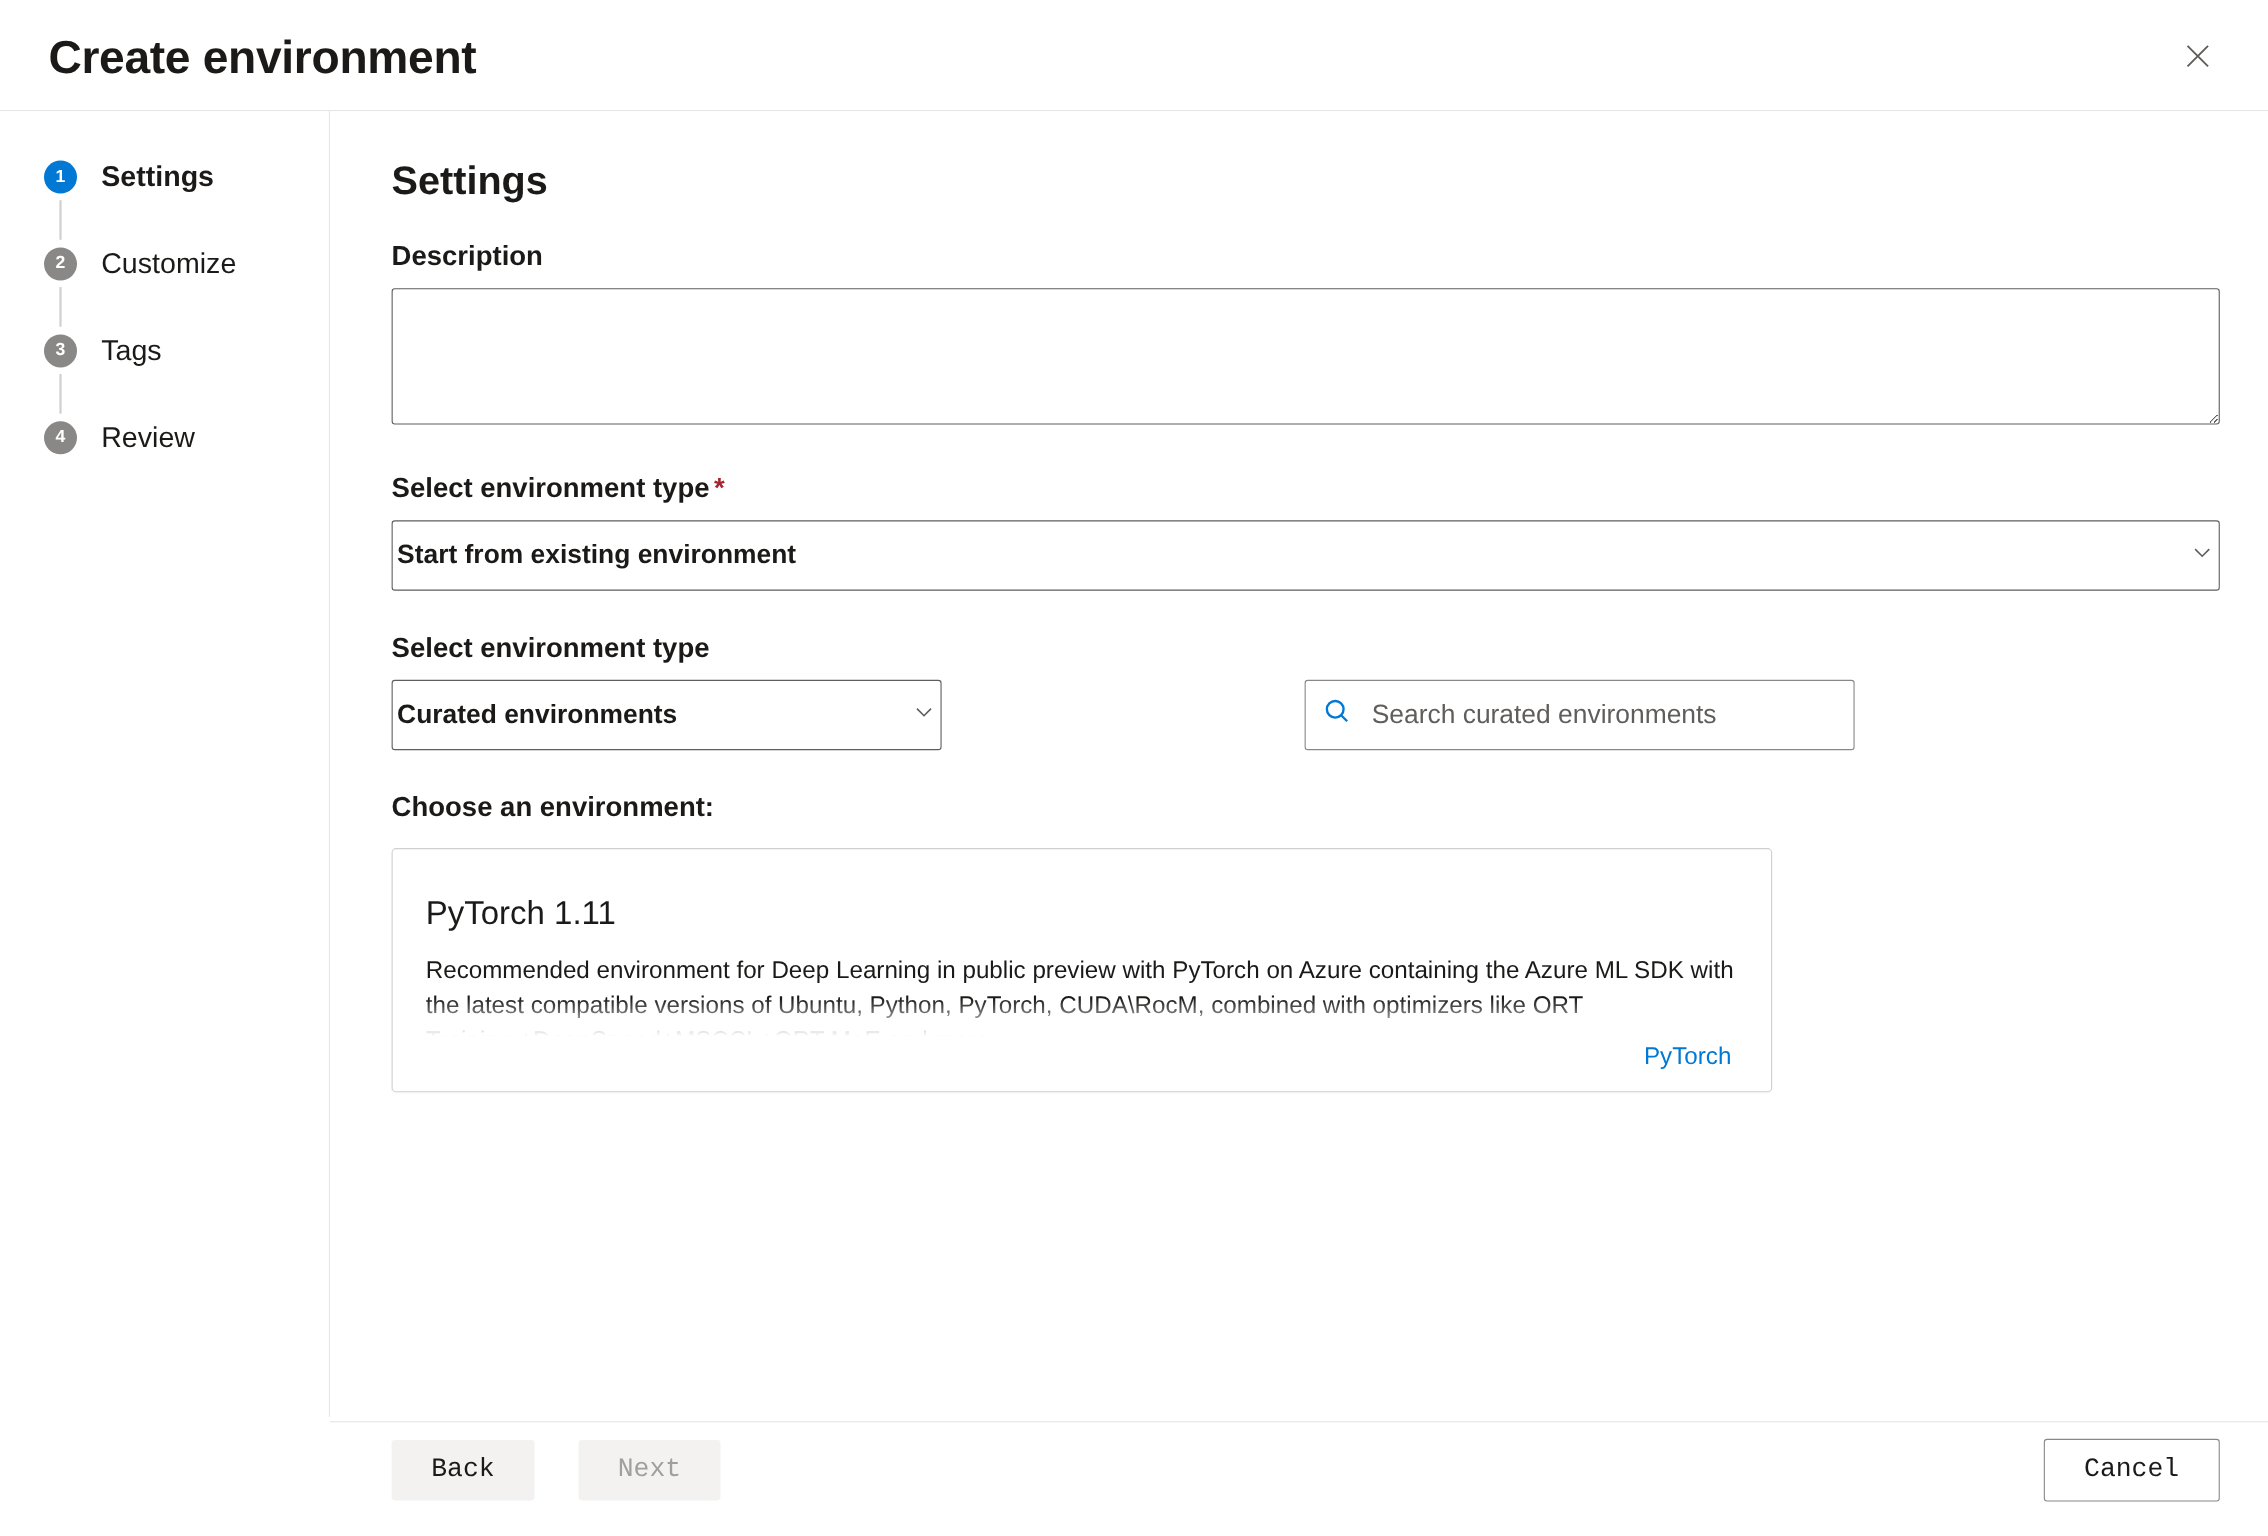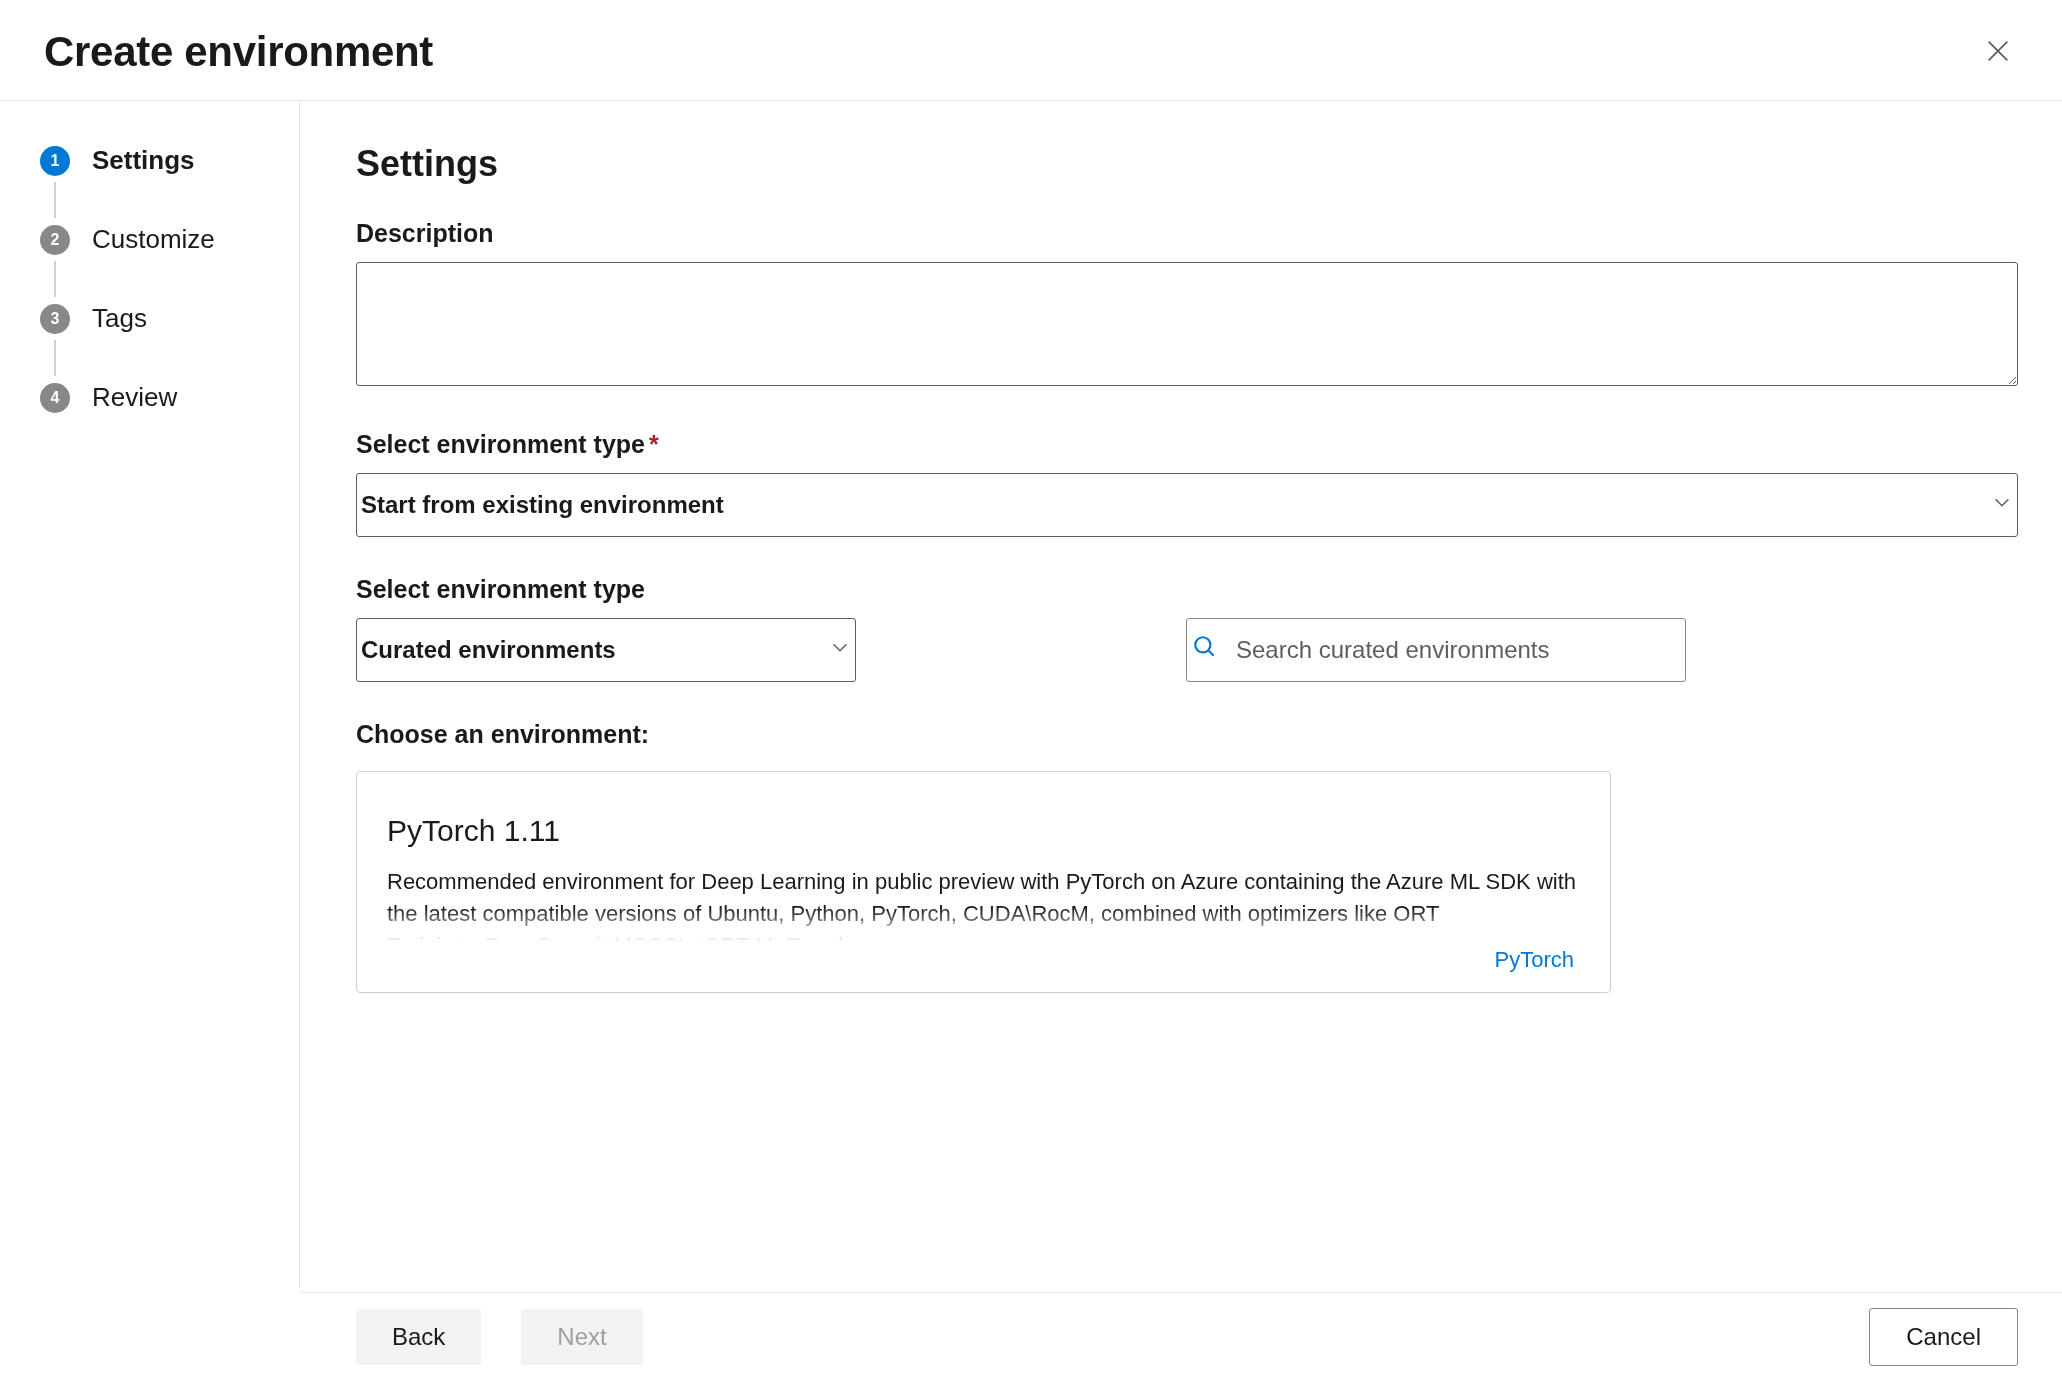--- a/index.html
+++ b/index.html
@@ -90,21 +90,21 @@
 
   .row-split {
     display: flex; gap: 330px; align-items: flex-end;
     margin-bottom: 38px;
   }
   .narrow .select { width: 500px; gap: 32px; }
   .search-box {
     display: flex; align-items: center;
     width: 500px; height: 64px;
     border: 1px solid #8a8886; border-radius: 3px;
-    padding: 0 5px; gap: 16px;
+    padding: 0 16px; gap: 16px;
   }
   .search-box .sicon svg { width: 26px; height: 26px; stroke: #0078d4; fill: none; }
   .search-box input {
     border: none; outline: none; flex: 1; font-size: 24px;
     font-family: inherit; color: #1b1a19;
   }
   .search-box input::placeholder { color: #605e5c; }
 
   .choose-label { font-size: 25px; font-weight: 600; margin-bottom: 22px; }
   .env-card {
@@ -129,20 +129,21 @@
   }
 
   
   .footer {
     position: absolute; bottom: 0; left: 300px; right: 0;
     height: 104px;
     border-top: 1px solid #e5e5e5;
     display: flex; align-items: center; justify-content: space-between;
     padding: 0 44px 16px 56px;
     background: #ffffff;
+    font-family: Liberation Mono, monospace;
   }
   .footer-left { display: flex; gap: 40px; }
   .btn {
     font-size: 24px; font-family: inherit;
     padding: 14px 36px; border-radius: 3px;
     cursor: pointer;
   }
   .btn-back {
     background: #f3f2f1; border: none; color: #1b1a19;
   }

